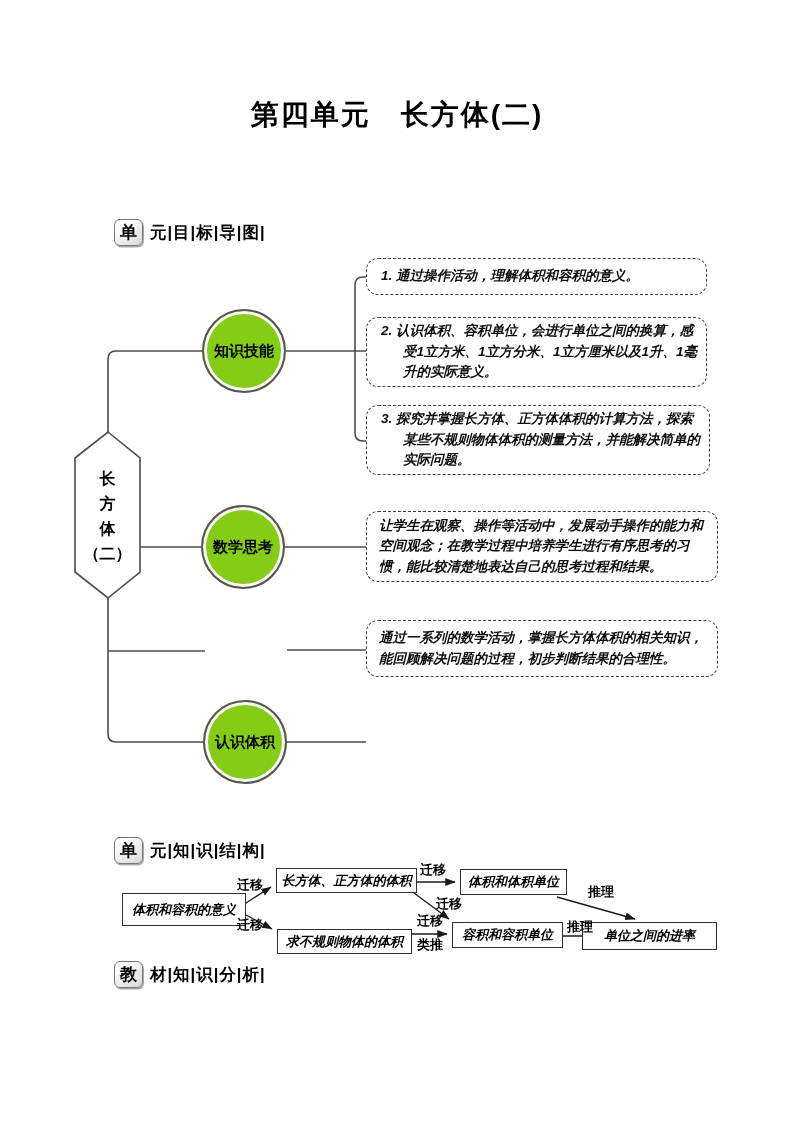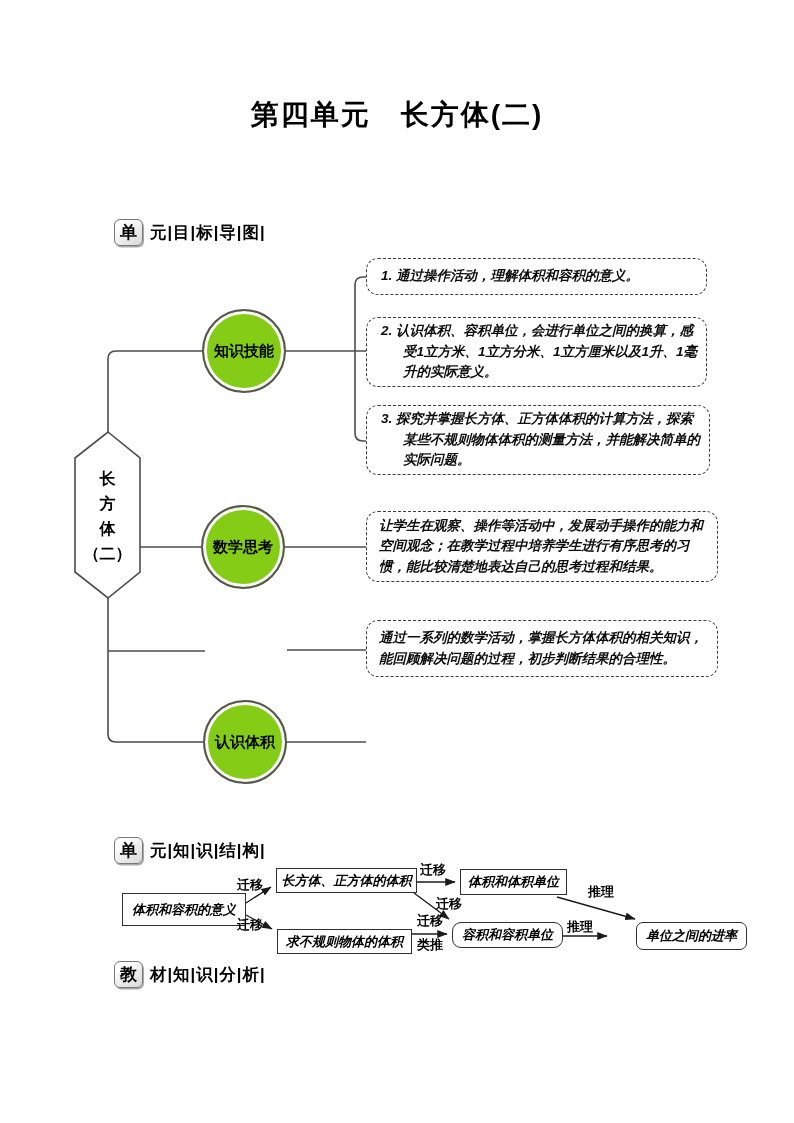--- a/index.html
+++ b/index.html
@@ -133,22 +133,22 @@
 
   <div class="sec-header" style="left:114px;top:837px;">
     <div class="badge">单</div>
     <div class="sec-label">元|知|识|结|构|</div>
   </div>
 
   <div class="fbox" style="left:122px;top:893px;width:124px;height:33px;">体积和容积的意义</div>
   <div class="fbox" style="left:276px;top:868px;width:141px;height:25px;">长方体、正方体的体积</div>
   <div class="fbox" style="left:277px;top:921px;width:135px;height:25px;margin-top:8px;">求不规则物体的体积</div>
   <div class="fbox" style="left:460px;top:869px;width:107px;height:26px;">体积和体积单位</div>
-  <div class="fbox" style="left:452px;top:922px;width:111px;height:26px;border-radius:9px;">容积和容积单位</div>
-  <div class="fbox" style="left:636px;top:922px;width:111px;height:28px;border-radius:7px;">单位之间的进率</div>
+  <div class="fbox" style="left:452px;top:922px;width:111px;height:26px;">容积和容积单位</div>
+  <div class="fbox" style="left:582px;top:922px;width:135px;height:28px;">单位之间的进率</div>
 
   <span class="flabel" style="left:237px;top:876px;">迁移</span>
   <span class="flabel" style="left:237px;top:916px;">迁移</span>
   <span class="flabel" style="left:420px;top:861px;">迁移</span>
   <span class="flabel" style="left:436px;top:895px;">迁移</span>
   <span class="flabel" style="left:417px;top:912px;">迁移</span>
   <span class="flabel" style="left:417px;top:936px;">类推</span>
   <span class="flabel" style="left:588px;top:883px;">推理</span>
   <span class="flabel" style="left:567px;top:918px;">推理</span>
 

